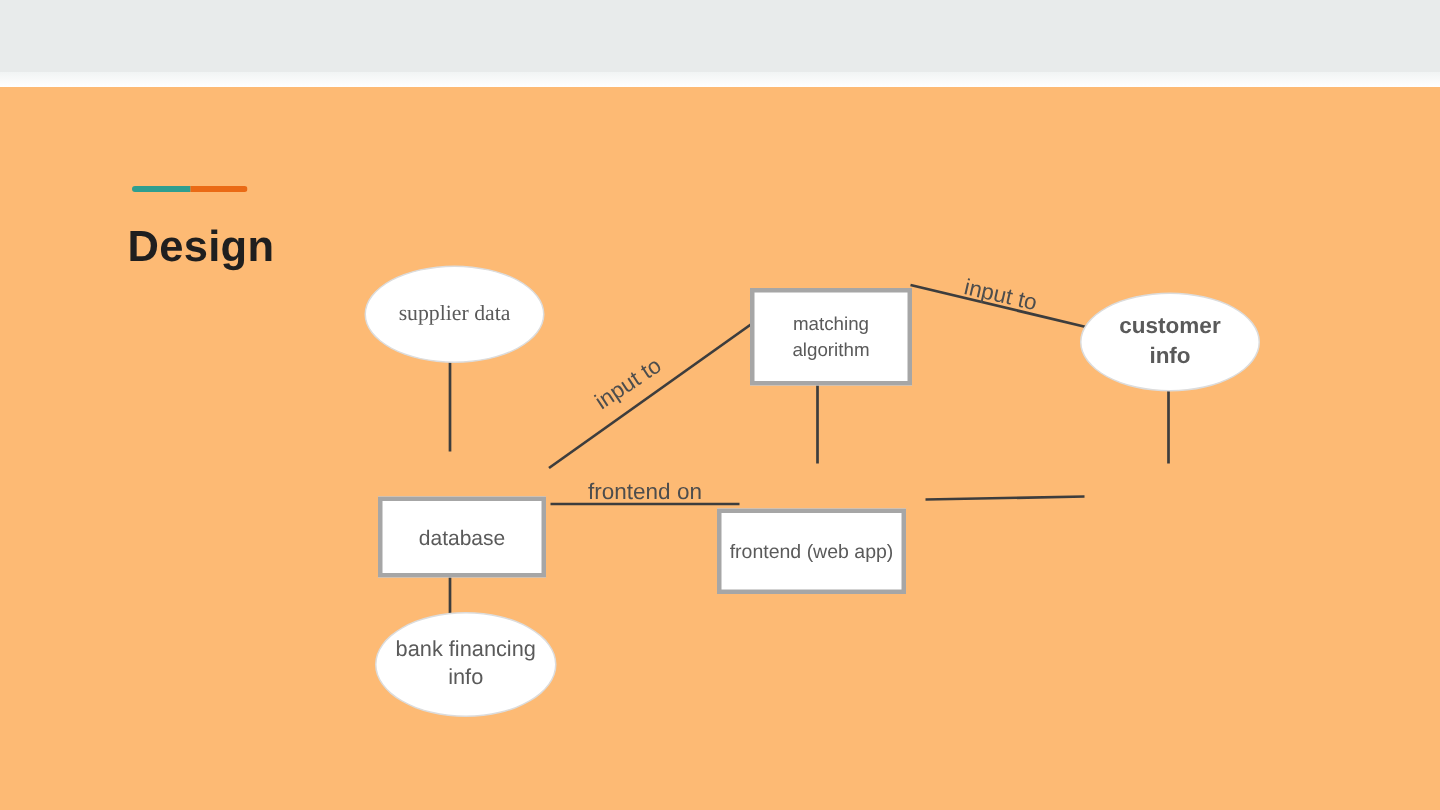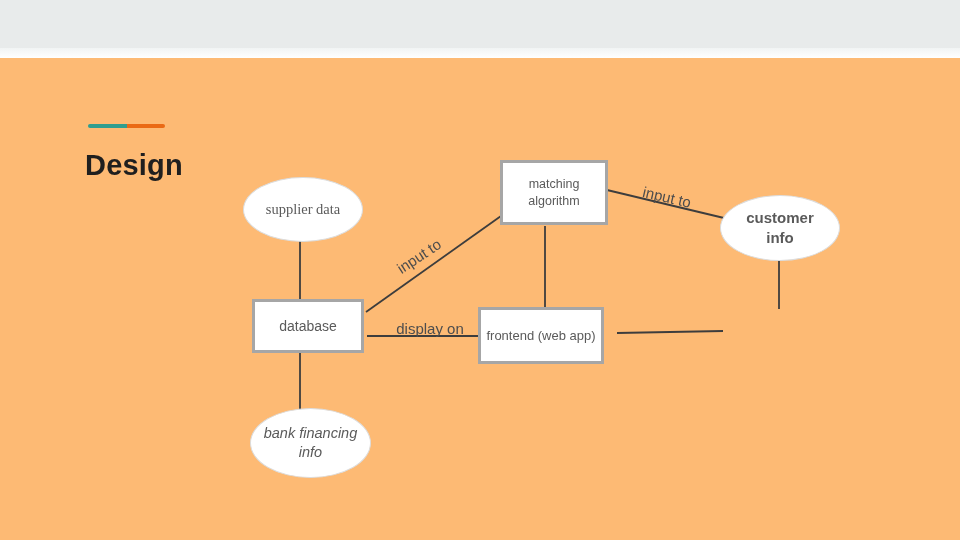--- a/index.html
+++ b/index.html
@@ -49,33 +49,33 @@
   .connectors line { stroke: #3d3d3d; stroke-width: 1.8; }
   .node {
     position: absolute; z-index: 2;
     background: #ffffff;
     display: flex; align-items: center; justify-content: center;
     text-align: center;
     color: #5a5a5a;
     box-sizing: border-box;
     line-height: 1.32;
   }
-  .node.rect { border: 3px solid #a6a6a6; }
+  .node.rect { border: 3px solid #a6a6a6; margin-top: 32px; }
   .node.ellipse { border: 1px solid #dcdcdc; border-radius: 50%; }
 
   .n-supplier   { left: 243px; top: 177px; width: 120px; height: 65px; font-size: 14.5px; font-family: Liberation Serif, serif; }
   .n-matching   { left: 500px; top: 160px; width: 108px; height: 65px; font-size: 12.5px; }
   .n-matching .node-label { width: 70px; }
   .n-custinfo   { left: 720px; top: 195px; width: 120px; height: 66px; font-size: 15px; }
   .n-custinfo .node-label { width: 72px; font-weight: bold; }
   .n-database   { left: 252px; top: 299px; width: 112px; height: 54px; font-size: 14px; }
   .n-frontend   { left: 478px; top: 307px; width: 126px; height: 57px; font-size: 13px; }
   .n-customer   { left: 722px; top: 307px; width: 116px; height: 52px; font-size: 13.5px; }
   .n-bank       { left: 250px; top: 408px; width: 121px; height: 70px; font-size: 14.5px; }
-  .n-bank .node-label { width: 104px; font-style: italic; }
+  .n-bank .node-label { width: 104px; }
 
   .edge-label {
     position: absolute; z-index: 3;
     color: #4d4d4d; font-size: 15px;
     white-space: nowrap;
   }
   .el-input-left {
     left: 419px; top: 256px;
     transform: translate(-50%, -50%) rotate(-33.5deg);
   }
@@ -134,15 +134,15 @@
     <span class="node-label">frontend (web app)</span>
   </div>
 
 
   <div class="node ellipse n-bank">
     <span class="node-label">bank financing info</span>
   </div>
 
   <div class="edge-label el-input-left">input to</div>
   <div class="edge-label el-input-right">input to</div>
-  <div class="edge-label el-display-on">display on</div>
+  <div class="edge-label el-display-on">frontend on</div>
 
 </div>
 
 </body></html>

